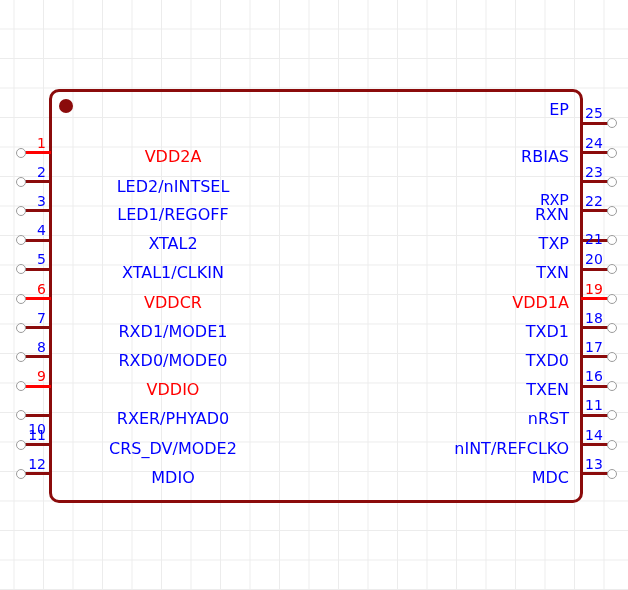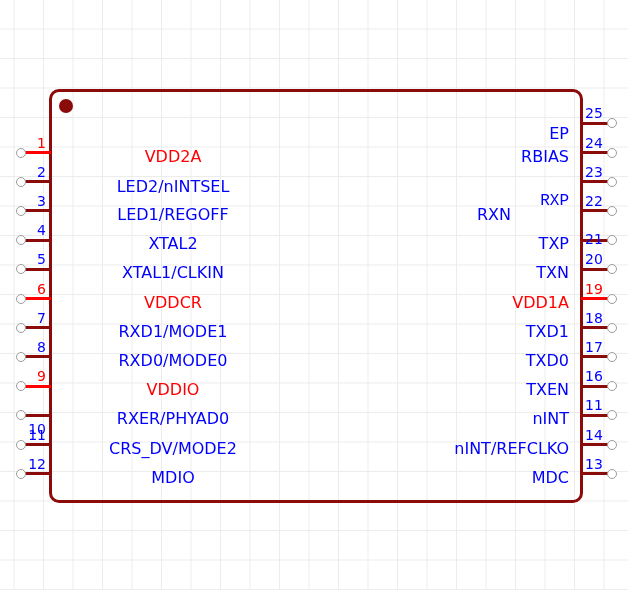--- a/index.html
+++ b/index.html
@@ -122,39 +122,39 @@
       <div>
         <div class="pin-line" style="top: 472.2px; left: 21px; width: 30px; background: rgb(139, 11, 11);"></div>
         <div class="pin-circle" style="top: 468.7px; left: 16px;"></div>
         <div class="pin-number num-left" style="top: 456.7px; color: rgb(0, 0, 255);">12</div>
         <div class="pin-label lbl-left" style="top: 468.7px; color: rgb(0, 0, 255);">MDIO</div>
       </div>
       <div>
         <div class="pin-line" style="top: 121.8px; left: 581px; width: 30px; background: rgb(139, 11, 11);"></div>
         <div class="pin-circle" style="top: 118.3px; left: 606.5px;"></div>
         <div class="pin-number num-right" style="top: 106.3px; color: rgb(0, 0, 255);">25</div>
-        <div class="pin-label lbl-right" style="top: 125px; color: rgb(0, 0, 255);">EP</div>
+        <div class="pin-label lbl-right" style="top: 101px; color: rgb(0, 0, 255);">EP</div>
       </div>
       <div>
         <div class="pin-line" style="top: 151px; left: 581px; width: 30px; background: rgb(139, 11, 11);"></div>
         <div class="pin-circle" style="top: 147.5px; left: 606.5px;"></div>
         <div class="pin-number num-right" style="top: 135.5px; color: rgb(0, 0, 255);">24</div>
         <div class="pin-label lbl-right" style="top: 147.5px; color: rgb(0, 0, 255);">RBIAS</div>
       </div>
       <div>
         <div class="pin-line" style="top: 180.2px; left: 581px; width: 30px; background: rgb(139, 11, 11);"></div>
         <div class="pin-circle" style="top: 176.7px; left: 606.5px;"></div>
         <div class="pin-number num-right" style="top: 164.7px; color: rgb(0, 0, 255);">23</div>
         <div class="pin-label lbl-right" style="top: 192px; color: rgb(0, 0, 255); font-family: Liberation Mono, monospace;">RXP</div>
       </div>
       <div>
         <div class="pin-line" style="top: 209.4px; left: 581px; width: 30px; background: rgb(139, 11, 11);"></div>
         <div class="pin-circle" style="top: 205.9px; left: 606.5px;"></div>
         <div class="pin-number num-right" style="top: 193.9px; color: rgb(0, 0, 255);">22</div>
-        <div class="pin-label lbl-right" style="top: 205.9px; color: rgb(0, 0, 255); text-align: center;">RXN</div>
+        <div class="pin-label lbl-right" style="top: 205.9px; color: rgb(0, 0, 255);">RXN</div>
       </div>
       <div>
         <div class="pin-line" style="top: 238.6px; left: 581px; width: 30px; background: rgb(139, 11, 11);"></div>
         <div class="pin-circle" style="top: 235.1px; left: 606.5px;"></div>
         <div class="pin-number num-right" style="top: 232px; color: rgb(0, 0, 255);">21</div>
         <div class="pin-label lbl-right" style="top: 235.1px; color: rgb(0, 0, 255);">TXP</div>
       </div>
       <div>
         <div class="pin-line" style="top: 267.8px; left: 581px; width: 30px; background: rgb(139, 11, 11);"></div>
         <div class="pin-circle" style="top: 264.3px; left: 606.5px;"></div>
@@ -182,21 +182,21 @@
       <div>
         <div class="pin-line" style="top: 384.6px; left: 581px; width: 30px; background: rgb(139, 11, 11);"></div>
         <div class="pin-circle" style="top: 381.1px; left: 606.5px;"></div>
         <div class="pin-number num-right" style="top: 369.1px; color: rgb(0, 0, 255);">16</div>
         <div class="pin-label lbl-right" style="top: 381.1px; color: rgb(0, 0, 255);">TXEN</div>
       </div>
       <div>
         <div class="pin-line" style="top: 413.8px; left: 581px; width: 30px; background: rgb(139, 11, 11);"></div>
         <div class="pin-circle" style="top: 410.3px; left: 606.5px;"></div>
         <div class="pin-number num-right" style="top: 398.3px; color: rgb(0, 0, 255);">11</div>
-        <div class="pin-label lbl-right" style="top: 410.3px; color: rgb(0, 0, 255);">nINT</div>
+        <div class="pin-label lbl-right" style="top: 410.3px; color: rgb(0, 0, 255);">nRST</div>
       </div>
       <div>
         <div class="pin-line" style="top: 443px; left: 581px; width: 30px; background: rgb(139, 11, 11);"></div>
         <div class="pin-circle" style="top: 439.5px; left: 606.5px;"></div>
         <div class="pin-number num-right" style="top: 427.5px; color: rgb(0, 0, 255);">14</div>
         <div class="pin-label lbl-right" style="top: 439.5px; color: rgb(0, 0, 255);">nINT/REFCLKO</div>
       </div>
       <div>
         <div class="pin-line" style="top: 472.2px; left: 581px; width: 30px; background: rgb(139, 11, 11);"></div>
         <div class="pin-circle" style="top: 468.7px; left: 606.5px;"></div>

